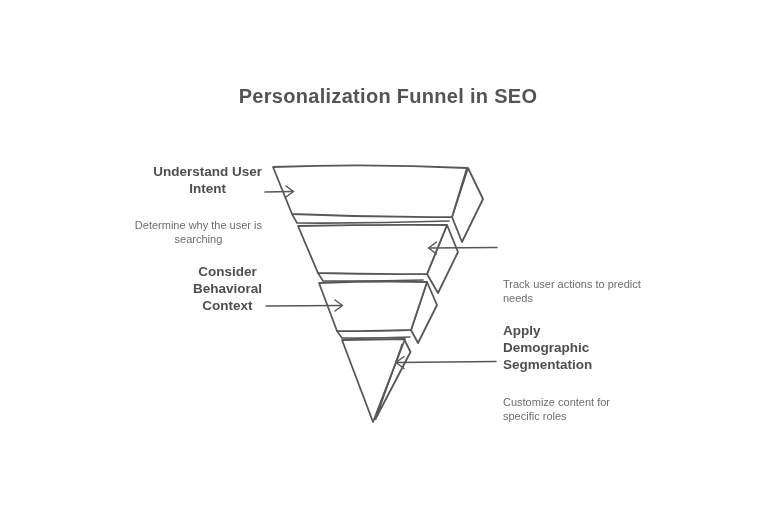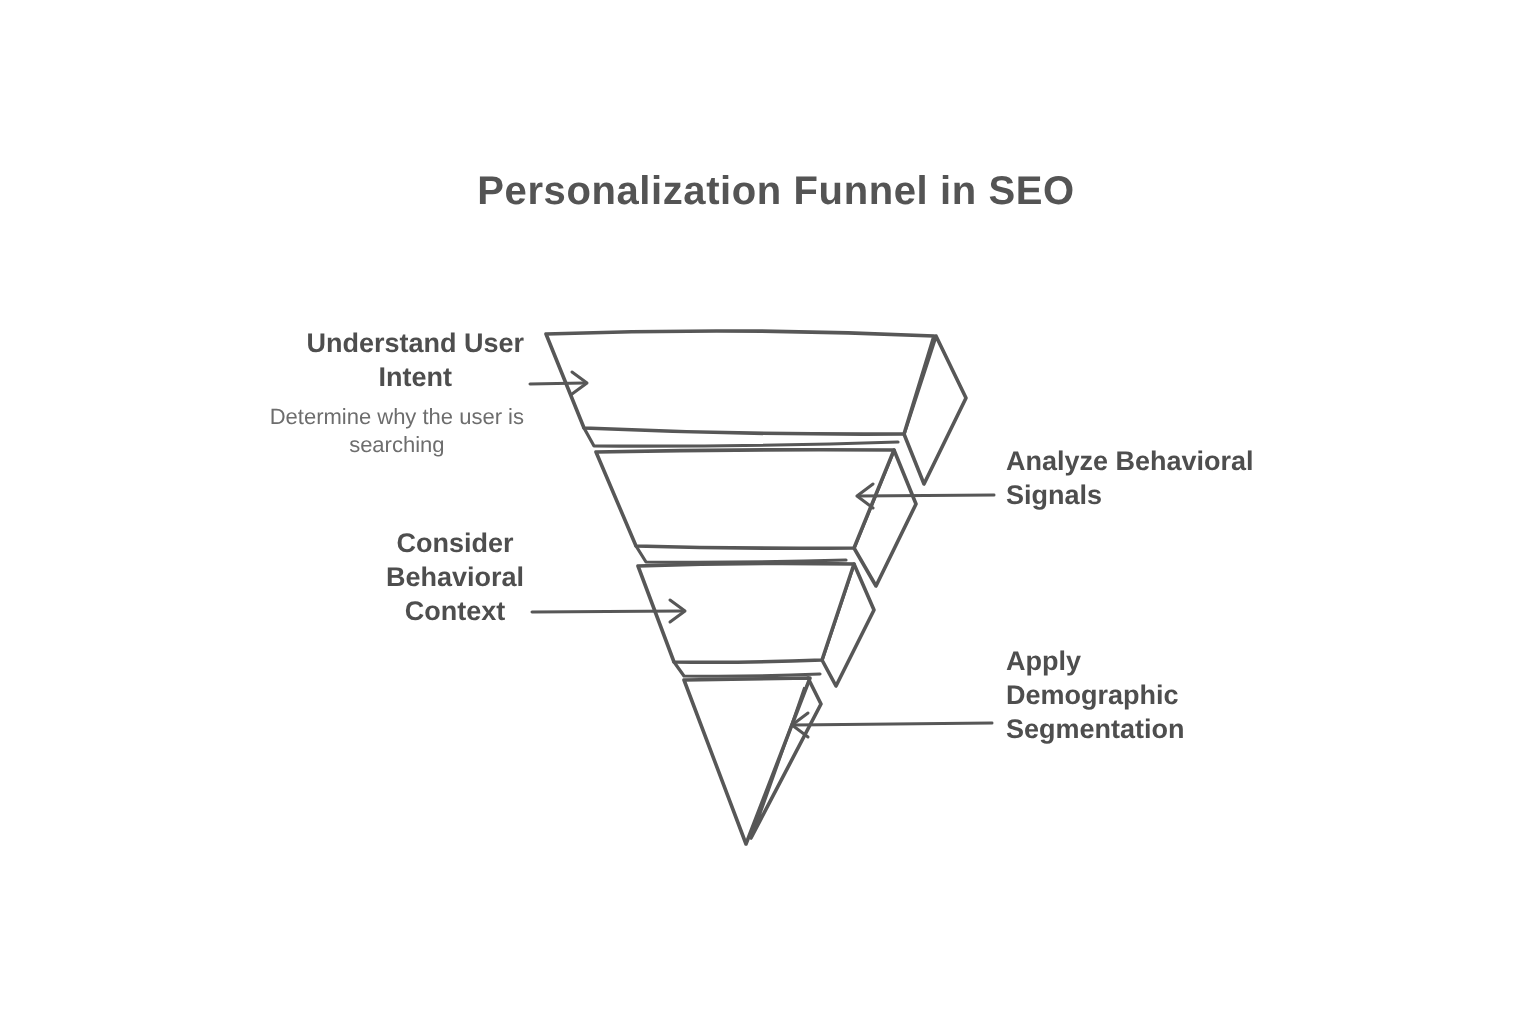--- a/index.html
+++ b/index.html
@@ -34,20 +34,21 @@
     position:absolute;
     font-size:13.5px;line-height:17px;font-weight:bold;
     color:var(--heading);
     white-space:pre-line;
   }
   .stage-desc{
     position:absolute;
     font-size:11px;line-height:13.8px;
     color:var(--description);
     white-space:pre-line;
+    margin-top:16px;
   }
   .align-right{text-align:center;}
   .align-left{text-align:left;}
   #label-1,#desc-1,#label-3,#desc-3{right:498px;}
   #label-2,#desc-2,#label-4,#desc-4{left:503px;}
   #label-1{top:163px;}
   #desc-1{top:203px;}
   #label-2{top:222px;}
   #desc-2{top:262px;}
   #label-3{top:263px;}
@@ -104,24 +105,26 @@
       <path class="arrow" d="M496,361.5 L397,362.5"></path>
       <path class="arrow" d="M404,356.5 L396,362.5 L404,368.5"></path>
     </g>
   </svg>
 
   <div id="label-1" class="stage-label align-right">Understand User
 Intent</div>
   <div id="desc-1" class="stage-desc align-right">Determine why the user is
 searching</div>
 
-  <div id="label-2" class="stage-label align-left">Analyze Behavioral
-Signals</div>
+  <div id="desc-2" class="stage-desc align-left">Track user actions to predict
+needs</div>
 
   <div id="label-3" class="stage-label align-right">Consider
 Behavioral
 Context</div>
 
   <div id="label-4" class="stage-label align-left">Apply
 Demographic
 Segmentation</div>
+  <div id="desc-4" class="stage-desc align-left">Customize content for
+specific roles</div>
 
 </div>
 
 </body></html>

